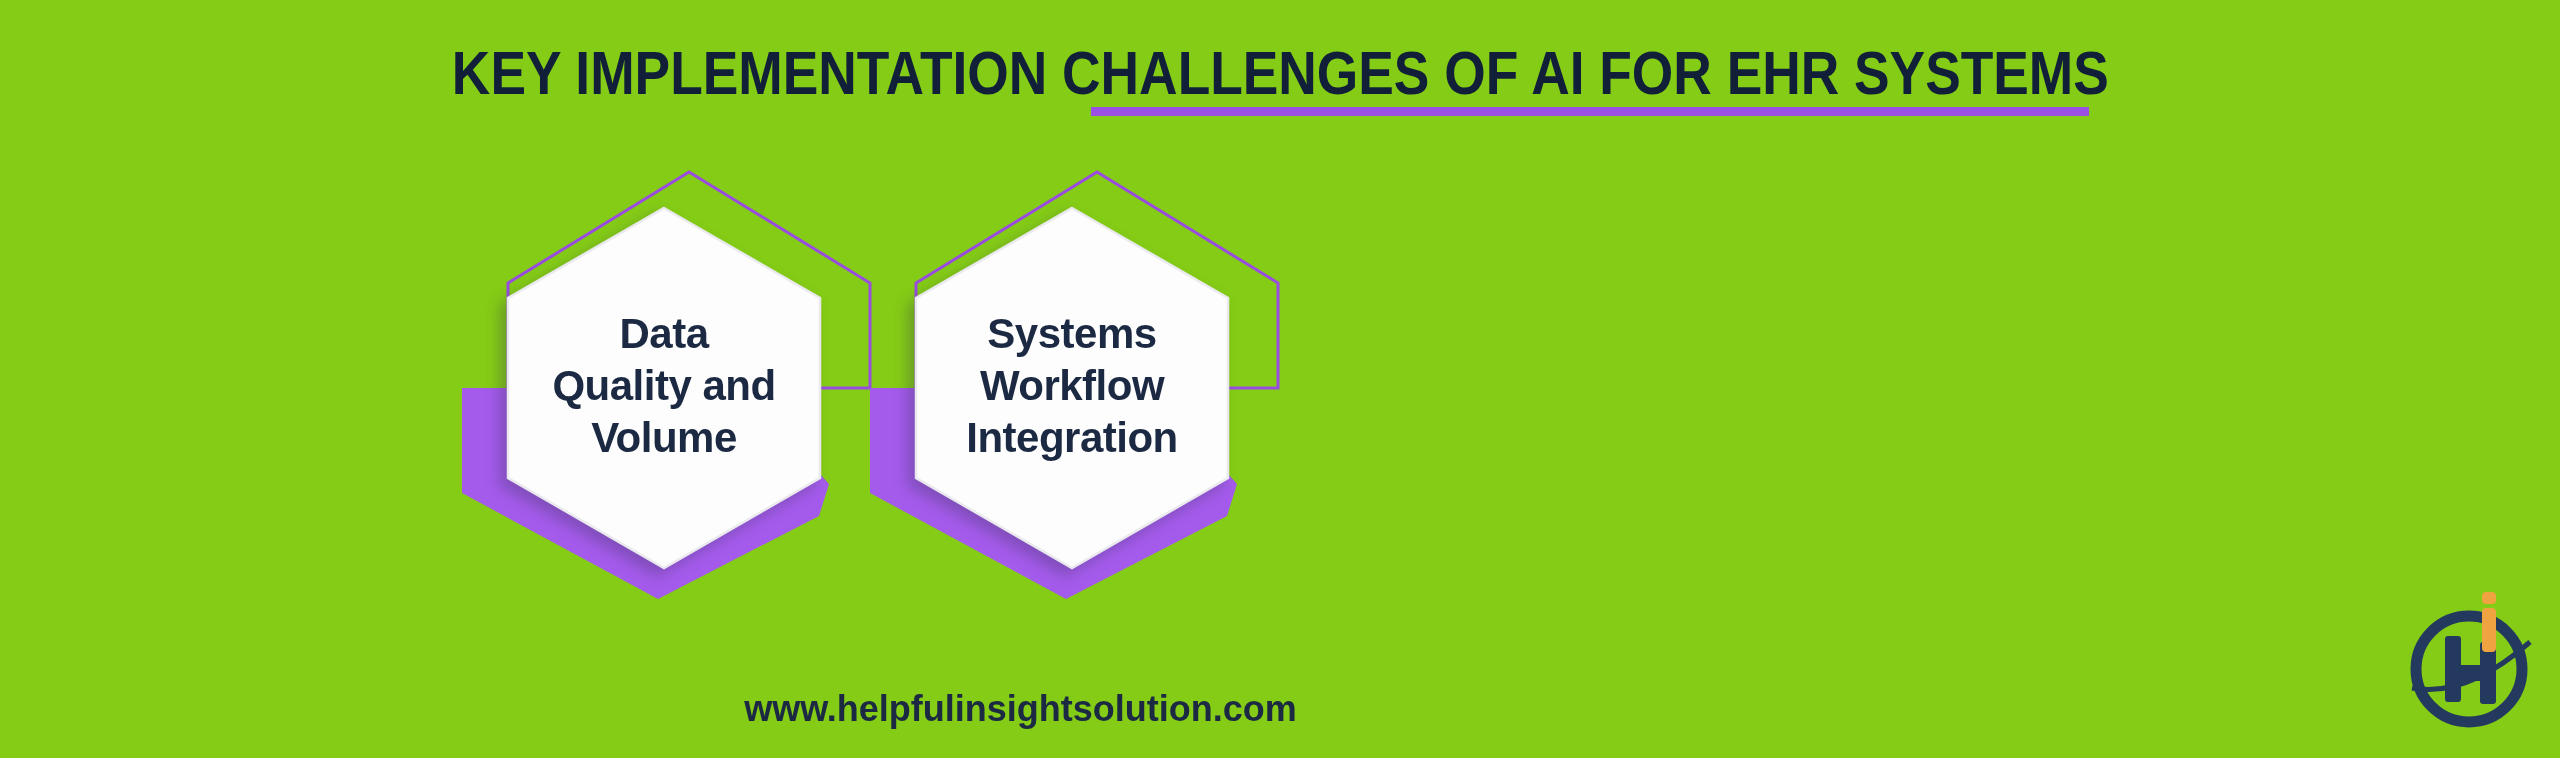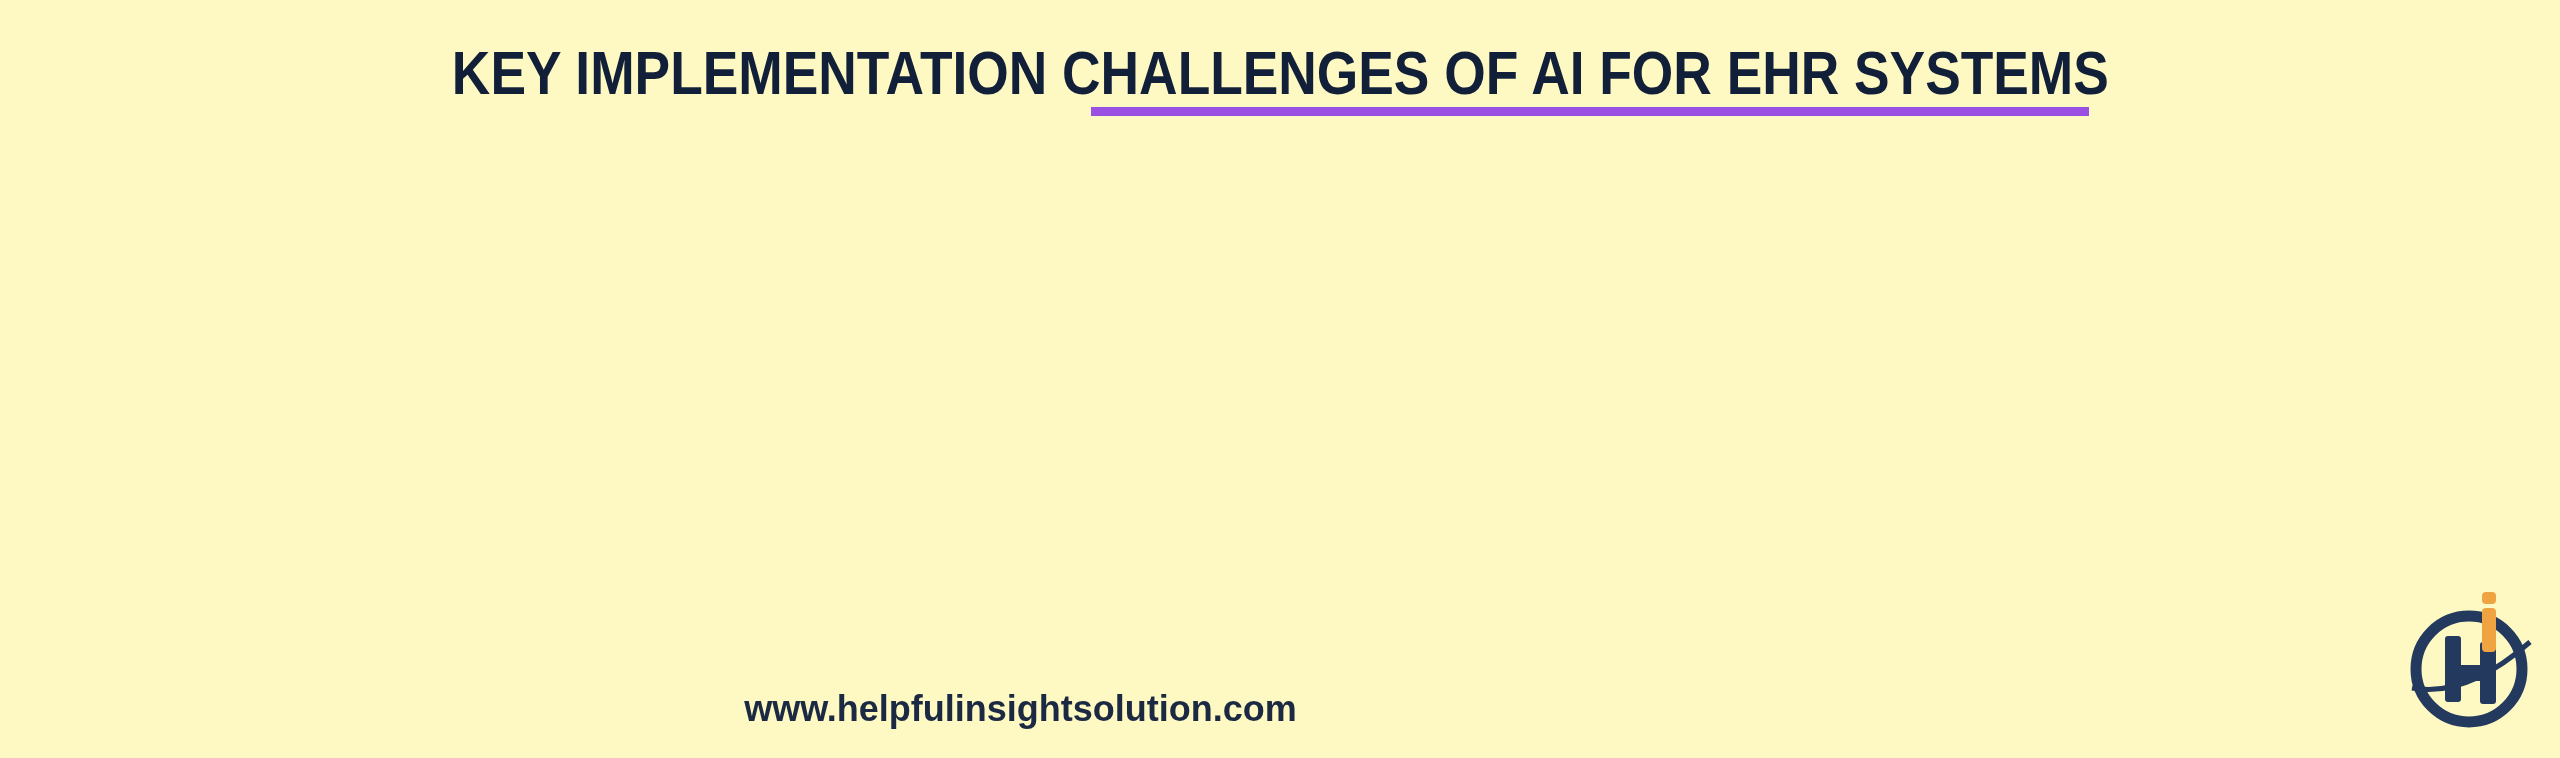--- a/index.html
+++ b/index.html
@@ -1,17 +1,17 @@
 <!DOCTYPE html>
 <html style="--title-navy: #111f38; --text-navy: #1b2942; --accent-purple: #9b50e4; --outline-purple: #9a4ce0; --solid-purple: #a45bec; --hex-face: #fdfdfe; --hex-stroke: #e9e9ee; --logo-navy: #23395e; --logo-orange: #f0a441;"><head>
 <meta charset="utf-8">
 <style>
   html,body{margin:0;padding:0;background:#ffffff;}
   .canvas{
-    position:relative;width:2560px;height:758px;background:#fef9c3;
+    position:relative;width:2560px;height:758px;background:#84cc16;
     overflow:hidden;font-family:"Liberation Sans",sans-serif;
   }
   
   .title-wrap{position:absolute;top:40px;left:0;width:2560px;text-align:center;}
   .title-text{
     display:inline-block;transform:scaleX(0.86);transform-origin:center;
     font-size:62px;line-height:66px;font-weight:bold;letter-spacing:0px;
     color:var(--title-navy,#111f38);white-space:nowrap;
   }
   .title-underline{
@@ -44,21 +44,41 @@
 
 <div class="canvas">
 
   <div class="title-wrap">
     <span class="title-text">KEY IMPLEMENTATION CHALLENGES OF AI FOR EHR SYSTEMS</span>
   </div>
   <div class="title-underline"></div>
 
   <div class="hex-row">
 
+    <div class="hex-unit">
+      <svg width="408" height="520" viewBox="0 0 408 520">
+        <path class="hex-outline" d="M46 238 L46 133 L227 22 L408 133 L408 238 L354 238"></path>
+        <path class="hex-solid" d="M0 238 L358 238 L358 324 L367 334 L357 366 L196 449 L0 343 Z"></path>
+        <path class="hex-face" d="M202 58 L358 148 L358 328 L202 418 L46 328 L46 148 Z"></path>
+        <text class="hex-label" x="202" y="198">Data</text>
+        <text class="hex-label" x="202" y="250">Quality and</text>
+        <text class="hex-label" x="202" y="302">Volume</text>
+      </svg>
+    </div>
 
+    <div class="hex-unit">
+      <svg width="408" height="520" viewBox="0 0 408 520">
+        <path class="hex-outline" d="M46 238 L46 133 L227 22 L408 133 L408 238 L354 238"></path>
+        <path class="hex-solid" d="M0 238 L358 238 L358 324 L367 334 L357 366 L196 449 L0 343 Z"></path>
+        <path class="hex-face" d="M202 58 L358 148 L358 328 L202 418 L46 328 L46 148 Z"></path>
+        <text class="hex-label" x="202" y="198">Systems</text>
+        <text class="hex-label" x="202" y="250">Workflow</text>
+        <text class="hex-label" x="202" y="302">Integration</text>
+      </svg>
+    </div>
 
 
 
   </div>
 
   <div class="footer-url">www.helpfulinsightsolution.com</div>
 
   <svg class="brand-logo" width="126" height="150" viewBox="0 0 126 150">
     <circle cx="63" cy="85" r="53" fill="none" stroke="var(--logo-navy,#23395e)" stroke-width="11"></circle>
     <rect x="39" y="52" width="16" height="66" rx="3" fill="var(--logo-navy,#23395e)"></rect>

